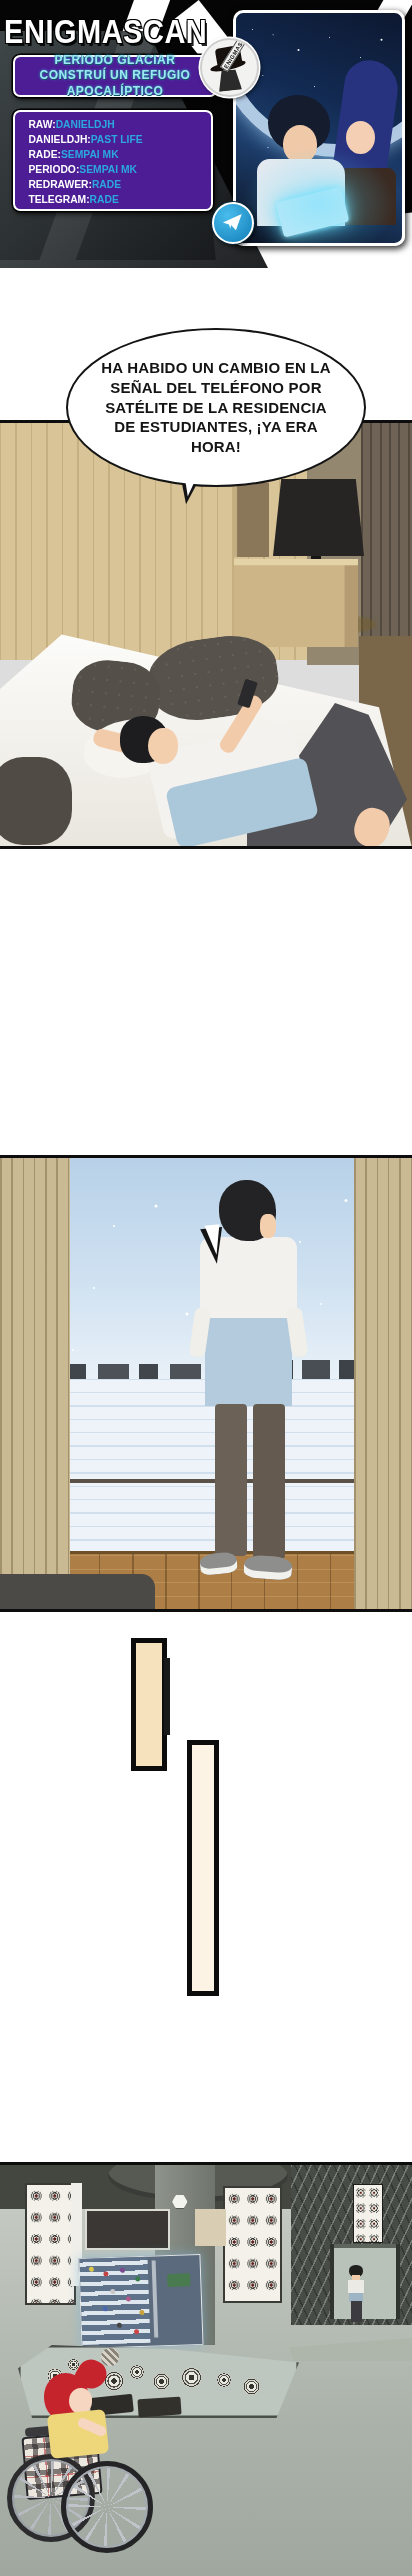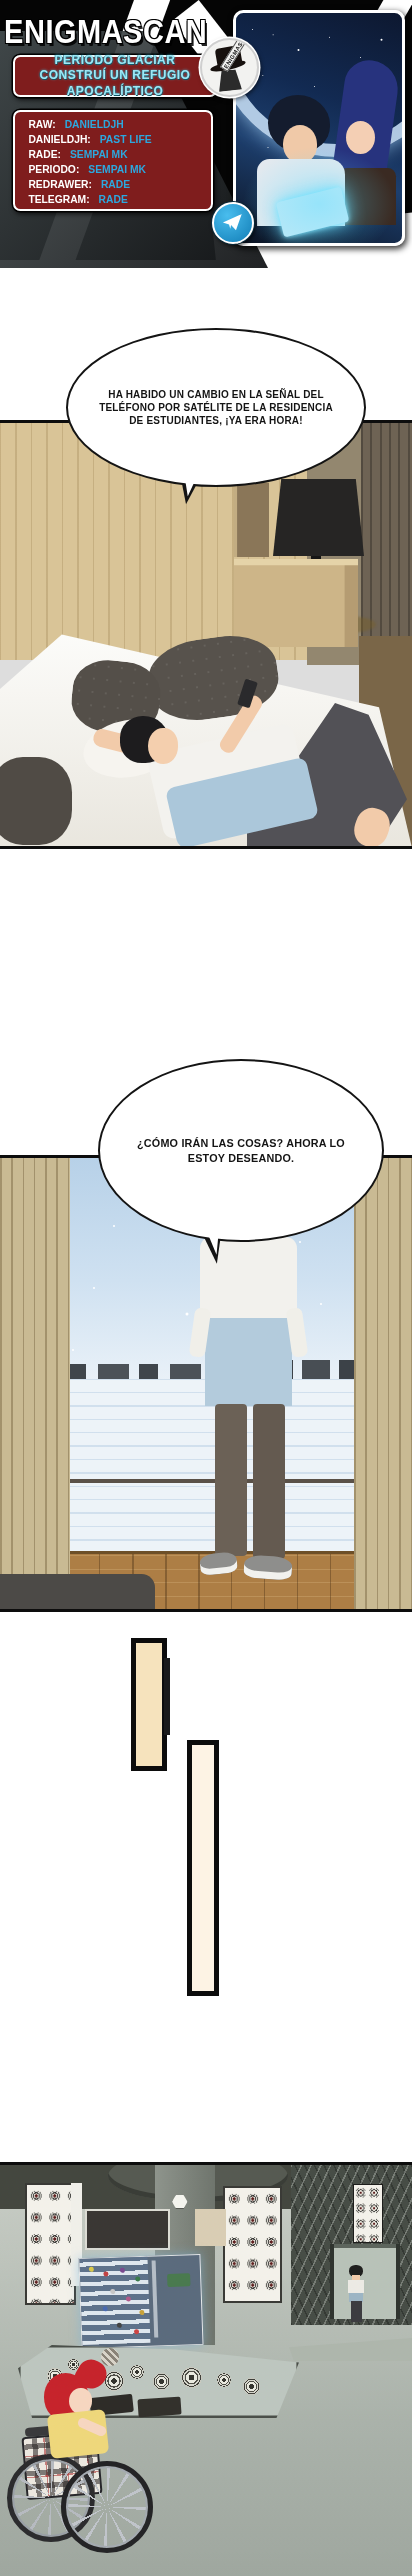--- a/index.html
+++ b/index.html
@@ -2,30 +2,30 @@
 <html style="font-size:8.2px"><head>
 <meta charset="utf-8">
 <style>
   html,body{margin:0;padding:0;background:#777;}
   #page{position:relative;width:412px;height:4116px;background:#fff;margin:0 auto;overflow:hidden;
         font-family:"Liberation Sans",sans-serif;}
   .abs{position:absolute;}
   
   #header{position:absolute;left:0;top:0;width:412px;height:286px;background:#050505;overflow:hidden;}
   .stripe{position:absolute;background:#fff;}
-  .hpanel{position:absolute;background:#7f1d1d;border:2.6px solid #fff;border-radius:7.2px;box-shadow:0 0 0 1.5px #000,1.5px 2.1px 5.2px rgba(0,0,0,.7);}
+  .hpanel{position:absolute;background:#4c1d95;border:2.6px solid #fff;border-radius:7.2px;box-shadow:0 0 0 1.5px #000,1.5px 2.1px 5.2px rgba(0,0,0,.7);}
   #logo-text{position:absolute;left:4.1px;top:14.4px;width:227px;font-size:29px;font-weight:900;color:#fff;letter-spacing:0.5px;
      transform:scaleY(1.12);transform-origin:top left;
      text-shadow:-1px -1px 0 #000,1px -1px 0 #000,-1px 1px 0 #000,1px 1px 0 #000,2.1px 2.6px 0 rgba(0,0,0,.85);}
   #title-panel{left:13px;top:55px;width:200px;height:38px;display:flex;align-items:center;justify-content:center;}
   #title-panel .t{width:191px;text-align:center;font-size:12px;font-weight:800;line-height:1.3;color:#9FE7F5;letter-spacing:0.5px;
      text-shadow:0 0 2.6px rgba(60,210,240,.9),0.5px 0.5px 0 #06343e,-0.5px -0.5px 0 #06343e;}
   #credits-panel{left:13px;top:110px;width:200px;height:101px;padding:5.2px 0 0 13.4px;box-sizing:border-box;}
   .credit-row{font-size:10.3px;font-weight:800;color:#fff;line-height:15px;white-space:nowrap;}
-  .credit-row .v{color:#2CA8DF;margin-left:9px;}
+  .credit-row .v{color:#2CA8DF;margin-left:0;}
   #telegram-panel{left:13px;top:219px;width:200px;height:30px;padding:3.6px 0 0 13.4px;box-sizing:border-box;}
   #telegram-panel .l1{font-size:8.8px;font-weight:800;color:#fff;line-height:10.8px;}
   #telegram-panel .l2{font-size:8.8px;font-weight:800;color:#2CA8DF;line-height:10.8px;letter-spacing:0.3px;}
   #cover{position:absolute;left:233px;top:10.3px;width:166px;height:230px;border:3.1px solid #fff;border-radius:10.3px;
      box-shadow:1.5px 2.1px 6.2px rgba(0,0,0,.8);overflow:hidden;
      background:linear-gradient(200deg,#0d1830 0%,#122a52 38%,#1d3f6e 62%,#0b1322 100%);}
   #cover .moon{position:absolute;left:-20.6px;top:-98px;width:216px;height:216px;border-radius:50%;
      border:13.4px solid rgba(205,228,250,.85);box-shadow:0 0 20.6px rgba(160,210,250,.8);}
   #cover .stars{position:absolute;left:15.5px;top:15.5px;width:1.5px;height:1.5px;border-radius:50%;background:#fff;
      box-shadow:20.6px 5.2px 0 #fff,46px 20.6px 0 0.5px #fff,77px 7.7px 0 #fff,108px 28px 0 #fff,129px 10.3px 0 0.5px #fff,
@@ -154,21 +154,21 @@
     <div class="abs" style="left:154px;top:315px;width:149px;height:87px;background:#f3f2ee;border-radius:11.3px;transform:rotate(-13deg);"></div>
     <div class="abs" style="left:170px;top:349px;width:144px;height:62px;background:#abc7da;border-radius:9.3px;transform:rotate(-13deg);"></div>
     <div class="abs" style="left:93px;top:311px;width:57px;height:17.5px;background:#f2cbaa;border-radius:8.2px;transform:rotate(14deg);"></div>
     <div class="abs" style="left:233px;top:269px;width:15.5px;height:64px;background:#f2cbaa;border-radius:7.2px;transform:rotate(32deg);"></div>
     <div class="abs" style="left:241px;top:257px;width:13.4px;height:27px;background:#2a2a2c;border-radius:2.1px;transform:rotate(18deg);"></div>
     <div class="abs" style="left:120px;top:293px;width:49px;height:47px;background:#1d1c1e;border-radius:46% 52% 48% 44%;"></div>
     <div class="abs" style="left:148px;top:305px;width:30px;height:36px;background:#f4cfae;border-radius:50% 46% 48% 50%;"></div>
   </div>
 
   <div class="bubble" style="left:66px;top:328px;width:296px;height:155px;">
-    <div class="txt" style="font-size:10px;padding:0 29px;">HA HABIDO UN CAMBIO EN LA SEÑAL DEL TELÉFONO POR SATÉLITE DE LA RESIDENCIA DE ESTUDIANTES, ¡YA ERA HORA!</div>
+    <div class="txt" style="font-size:15px;padding:0 29px;">HA HABIDO UN CAMBIO EN LA SEÑAL DEL TELÉFONO POR SATÉLITE DE LA RESIDENCIA DE ESTUDIANTES, ¡YA ERA HORA!</div>
   </div>
   <div class="tailB" style="left:175px;top:472px;border-width:32px 8.2px 0 15.5px;border-color:#141414 transparent transparent transparent;transform:rotate(14deg);z-index:5;"></div>
   <div class="tailW" style="left:180px;top:470px;border-width:26px 5.2px 0 11.3px;border-color:#fff transparent transparent transparent;transform:rotate(14deg);"></div>
 
   <div class="panel" id="panel-2" style="top:1155px;height:451px;">
     <div class="abs" style="left:0;top:0;width:412px;height:222px;background:linear-gradient(180deg,#b7d1e8 0%,#cfe1f1 55%,#e9f1f8 100%);"></div>
     <div class="abs" style="left:31px;top:20.6px;width:2.1px;height:2.1px;border-radius:50%;background:#fff;box-shadow:36px 15.5px 0 1px #fff,82px 46px 0 #fff,124px 26px 0 0.5px #fff,170px 72px 0 #fff,216px 31px 0 1px #fff,268px 62px 0 #fff,314px 20.6px 0 0.5px #fff,350px 88px 0 #fff,62px 108px 0 #fff,155px 134px 0 0.5px #fff,289px 124px 0 #fff,340px 155px 0 #fff,41px 170px 0 #fff,227px 170px 0 0.5px #fff;"></div>
     <div class="abs" style="left:67px;top:206px;width:185px;height:15.5px;background:repeating-linear-gradient(90deg,#40464c 0 18.5px,transparent 18.5px 31px,#4c5258 31px 62px,transparent 62px 72px);"></div>
     <div class="abs" style="left:268px;top:202px;width:144px;height:19.6px;background:repeating-linear-gradient(90deg,#3c4248 0 25px,transparent 25px 34px,#484e54 34px 62px,transparent 62px 71px);"></div>
     <div class="abs" style="left:0;top:221px;width:412px;height:175px;background:#edf3f8;background-image:repeating-linear-gradient(0deg,rgba(175,200,224,.45) 0 1.5px,transparent 1.5px 13.4px);"></div>
@@ -183,23 +183,20 @@
     <div class="abs" style="left:219px;top:22px;width:57px;height:61px;background:#232225;border-radius:46% 50% 44% 48%;"></div>
     <div class="abs" style="left:260px;top:56px;width:15.5px;height:24px;background:#f4cfae;border-radius:40%;"></div>
     <div class="abs" style="left:192px;top:150px;width:15.5px;height:49px;background:#f0efe9;border-radius:6.2px;transform:rotate(8deg);"></div>
     <div class="abs" style="left:289px;top:150px;width:15.5px;height:49px;background:#f0efe9;border-radius:6.2px;transform:rotate(-8deg);"></div>
     <div class="abs" style="left:215px;top:246px;width:32px;height:152px;background:#6b6156;border-radius:4.1px;"></div>
     <div class="abs" style="left:253px;top:246px;width:32px;height:155px;background:#645a50;border-radius:4.1px;"></div>
     <div class="abs" style="left:200px;top:395px;width:37px;height:20.6px;background:#8e8e8c;border-radius:40% 40% 30% 30%;box-shadow:inset 0 -6.2px 0 #f1f1ee;transform:rotate(-6deg);"></div>
     <div class="abs" style="left:244px;top:398px;width:48px;height:23px;background:#8e8e8c;border-radius:40% 40% 30% 30%;box-shadow:inset 0 -7.2px 0 #f1f1ee;transform:rotate(4deg);"></div>
   </div>
 
-  <div class="bubble" style="left:98px;top:1059px;width:282px;height:179px;">
-    <div class="txt" style="font-size:10.8px;padding:0 36px;">¿CÓMO IRÁN LAS COSAS? AHORA LO ESTOY DESEANDO.</div>
-  </div>
   <div class="tailB" style="left:202px;top:1228px;border-width:36px 9.3px 0 13.4px;border-color:#141414 transparent transparent transparent;transform:rotate(-6deg);z-index:5;"></div>
   <div class="tailW" style="left:206px;top:1225px;border-width:30px 6.2px 0 9.3px;border-color:#fff transparent transparent transparent;transform:rotate(-6deg);"></div>
 
   <div class="creamrect" style="left:131px;top:1638px;width:26px;height:123px;background:#f6e3bd;"></div>
   <div class="abs" style="left:164px;top:1658px;width:6.2px;height:77px;background:#1a1a1a;z-index:3;"></div>
   <div class="creamrect" style="left:187px;top:1740px;width:21.6px;height:246px;background:#fdf3e4;"></div>
 
   <div class="panel" id="panel-3" style="top:2162px;height:641px;">
     <div class="abs" style="left:0;top:0;width:412px;height:641px;background:linear-gradient(180deg,#c9cec6 0%,#aab2aa 40%,#8f978f 100%);"></div>
     <div class="abs" style="left:0;top:0;width:412px;height:44px;background:#44473f;"></div>

